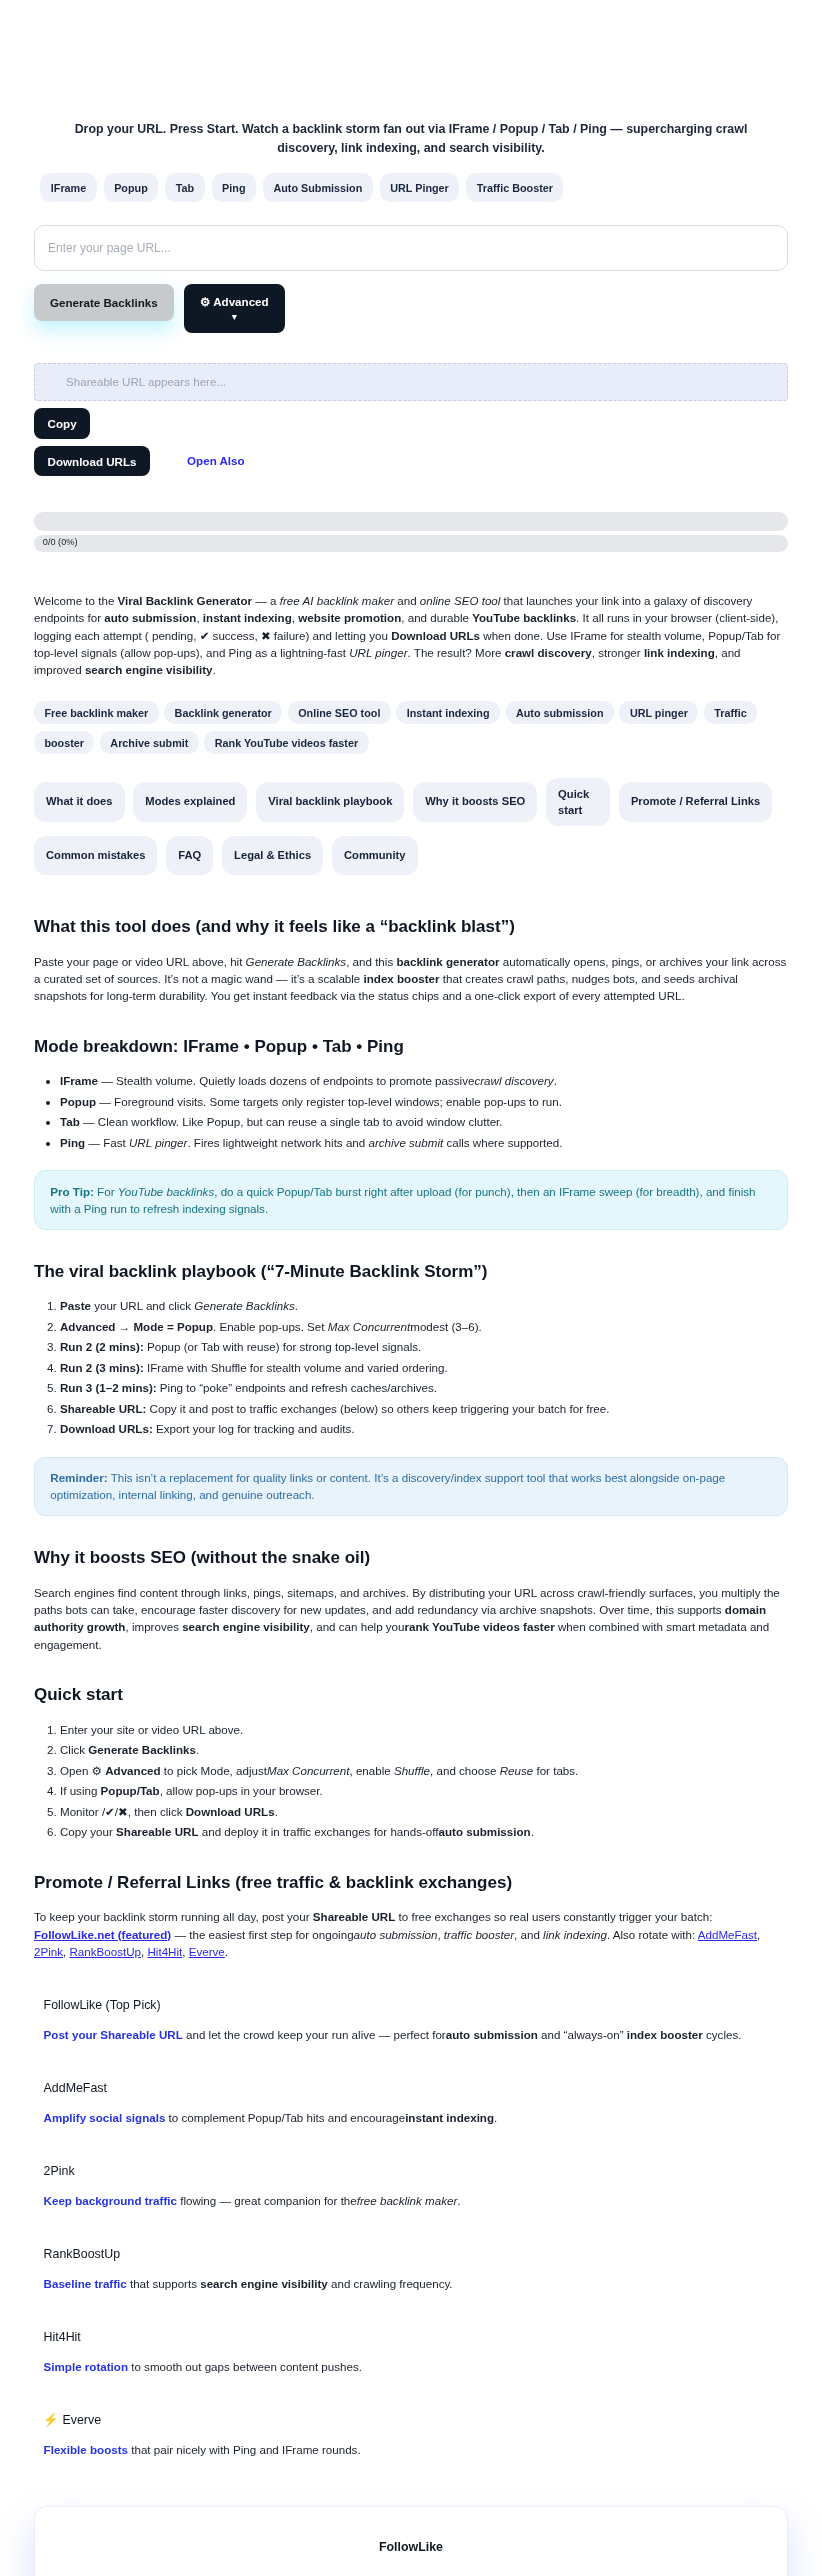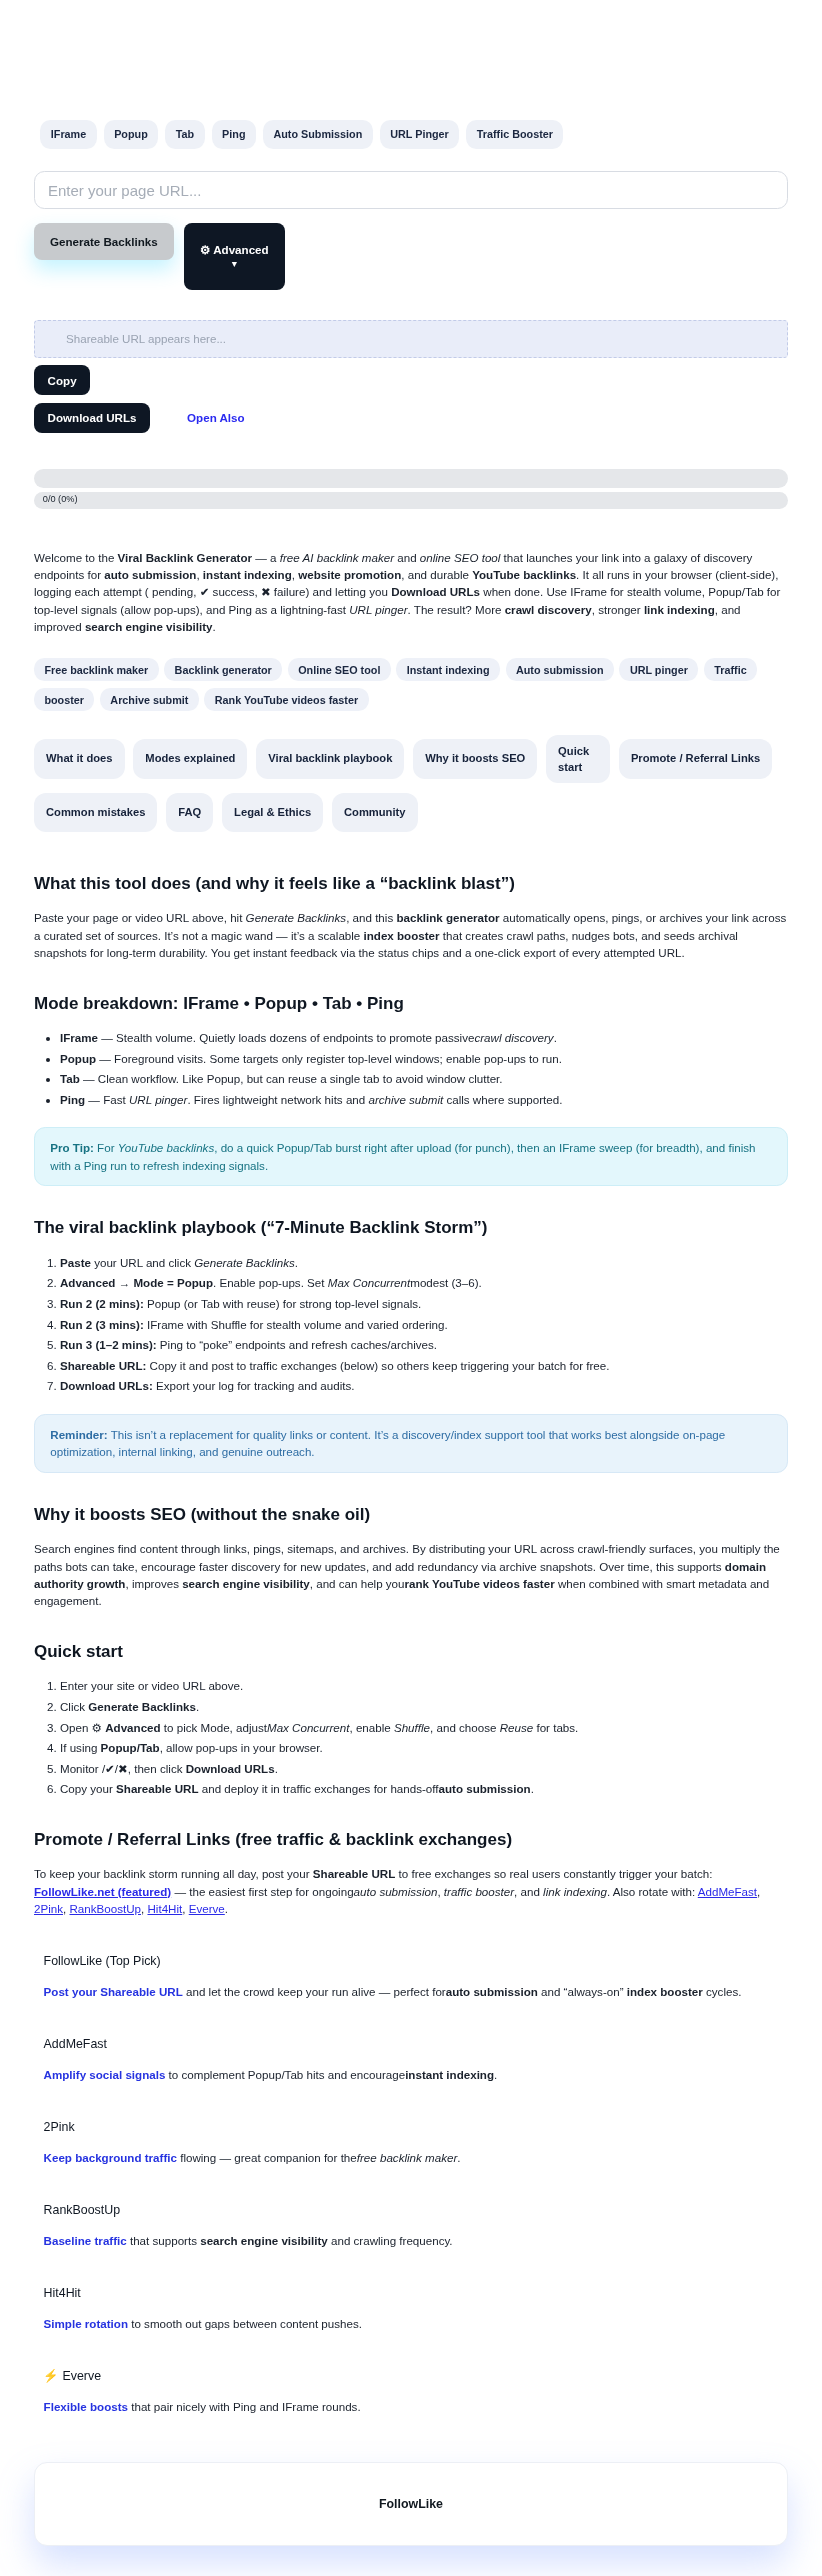--- a/index.html
+++ b/index.html
@@ -17,35 +17,35 @@
     font-weight:700;font-size:12.4px;color:#1d2738;
     text-align:center;max-width:722px;margin:0 auto 16px auto;
   }
   .hero-chips{margin:0 6.4px 16px 6.4px;}
   .hero-chips .chip{
     display:inline-block;background:#eef1f7;color:#1b2740;
     font-weight:700;font-size:10.8px;padding:6.4px 10.4px;border-radius:10.4px;
     margin:0 7.2px 6.4px 0;
   }
   .url-input{
-    display:block;width:100%;box-sizing:border-box;height:38px;
+    display:block;width:100%;box-sizing:border-box;height:46px;
     border:0.8px solid #d8dce3;border-radius:10.4px;padding:0 13px;
-    font-family:inherit;font-size:15px;color:#2a323e;outline:none;background:#fff;
+    font-family:inherit;font-size:12px;color:#2a323e;outline:none;background:#fff;
   }
   .url-input::placeholder{color:#a6adb7;}
   .btn-row{display:flex;align-items:flex-start;gap:10.4px;margin:13.6px 0 0 0;}
   button{font-family:inherit;cursor:pointer;}
   .btn-generate{
     background:#c7cacd;color:#10181f;font-weight:700;font-size:11.6px;
     border:none;border-radius:8px;padding:12px 16px;
     box-shadow:0 9.6px 19px rgba(64,214,255,.30);
   }
   .btn-advanced{
     background:#0e1724;color:#ffffff;font-weight:700;font-size:11.6px;
-    border:none;border-radius:8px;padding:18px 16px;line-height:1.5;text-align:center;
+    border:none;border-radius:8px;padding:9px 16px;line-height:1.5;text-align:center;
   }
   .btn-advanced .caret{display:block;font-size:8.8px;}
   .share-box{
     margin:30px 0 0 0;background:#e9edf9;border:0.8px dashed #c2cbe8;border-radius:4px;
     height:38px;display:flex;align-items:center;padding:0 29px;box-sizing:border-box;
   }
   .share-box input{
     border:none;background:transparent;outline:none;width:100%;
     font-family:inherit;font-size:11.6px;color:#39424f;
   }
@@ -112,20 +112,21 @@
   .seg-i{font-style:italic;}
   a.seg-a{color:#2a2ae8;text-decoration:underline;font-weight:400;cursor:pointer;}
   a.seg-ab{color:#2a2ae8;text-decoration:underline;font-weight:700;cursor:pointer;}
   a.seg-lb{color:#2633e0;text-decoration:none;font-weight:700;cursor:pointer;}
 </style>
 </head>
 <body>
 
 <div class="page">
 
+  <div class="tagline">Drop your URL. Press Start. Watch a backlink storm fan out via IFrame / Popup / Tab / Ping — supercharging crawl discovery, link indexing, and search visibility.</div>
 
   <div class="hero-chips"><span class="chip">IFrame</span><span class="chip">Popup</span><span class="chip">Tab</span><span class="chip">Ping</span><span class="chip">Auto Submission</span><span class="chip">URL Pinger</span><span class="chip">Traffic Booster</span></div>
 
   <input class="url-input" type="text" placeholder="Enter your page URL..." style="">
 
   <div class="btn-row">
     <button class="btn-generate">Generate Backlinks</button>
     <button class="btn-advanced">
       <span>⚙ Advanced</span>
       <span class="caret">▼</span>

